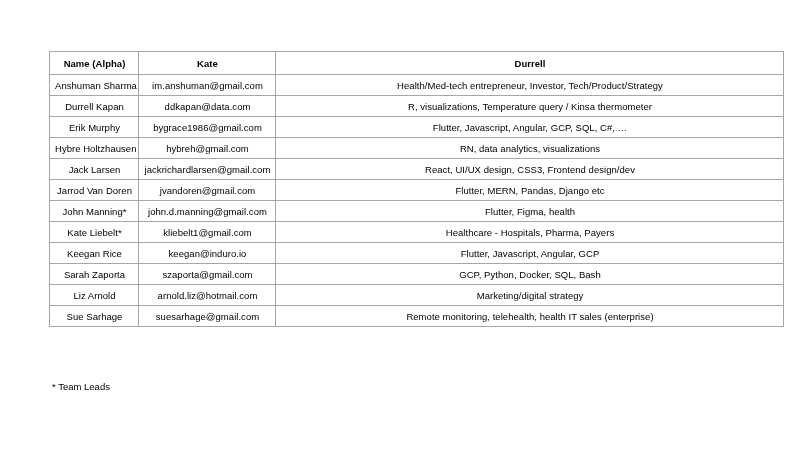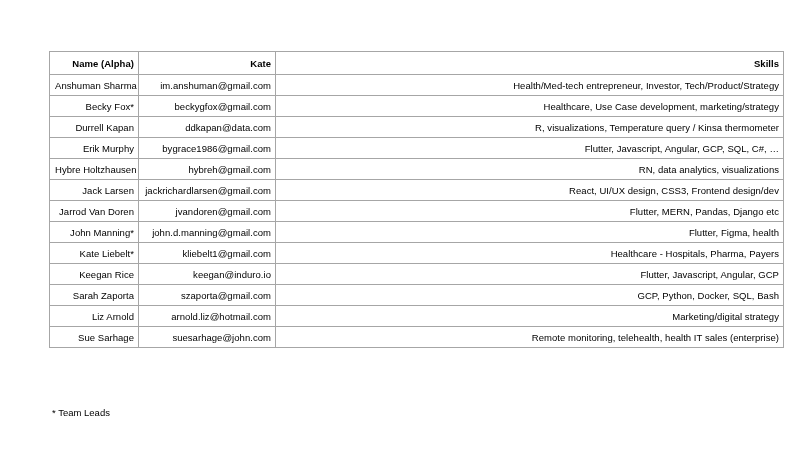--- a/index.html
+++ b/index.html
@@ -40,42 +40,42 @@
   table.roster col.c-email { width: 137px; }
   table.roster col.c-skill { width: 508px; }
 
   table.roster th,
   table.roster td {
     border: 1px solid #a6a6a6;
     padding: 2px 4px 2px 5px;
     font-size: 9.5px;
     line-height: 13px;
     height: 16px;
-    text-align: right;
+    text-align: center;
     vertical-align: middle;
     white-space: nowrap;
     overflow: visible;
     font-weight: normal;
     letter-spacing: 0.04px;
   }
 
   table.roster thead th {
     font-weight: bold;
     height: 18px;
   }
 
   
   table.roster {
     border: 1px solid #7f7f7f;
   }
 
   .footnote {
     position: absolute;
     left: 52px;
-    top: 406px;
+    top: 380px;
     font-size: 9.5px;
     line-height: 13px;
     color: #000000;
     white-space: nowrap;
   }
 </style>
 </head>
 <body>
 
 <div class="slide">
@@ -84,33 +84,28 @@
     <table class="roster">
       <colgroup>
         <col class="c-name">
         <col class="c-email">
         <col class="c-skill">
       </colgroup>
       <thead>
         <tr>
           <th>Name (Alpha)</th>
           <th>Kate</th>
-          <th>Skills</th>
+          <th>Durrell</th>
         </tr>
       </thead>
       <tbody id="roster-body">
           <tr>
             <td>Anshuman Sharma</td>
             <td>im.anshuman@gmail.com</td>
             <td>Health/Med-tech entrepreneur,  Investor, Tech/Product/Strategy</td>
-          </tr>
-          <tr>
-            <td>Becky Fox*</td>
-            <td>beckygfox@gmail.com</td>
-            <td>Healthcare, Use Case development, marketing/strategy</td>
           </tr>
           <tr>
             <td>Durrell Kapan</td>
             <td>ddkapan@data.com</td>
             <td>R, visualizations, Temperature query / Kinsa thermometer</td>
           </tr>
           <tr>
             <td>Erik Murphy</td>
             <td>bygrace1986@gmail.com</td>
             <td>Flutter, Javascript, Angular, GCP, SQL, C#, …</td>
@@ -150,21 +145,21 @@
             <td>szaporta@gmail.com</td>
             <td>GCP, Python, Docker, SQL, Bash</td>
           </tr>
           <tr>
             <td>Liz Arnold</td>
             <td>arnold.liz@hotmail.com</td>
             <td>Marketing/digital strategy</td>
           </tr>
           <tr>
             <td>Sue Sarhage</td>
-            <td>suesarhage@john.com</td>
+            <td>suesarhage@gmail.com</td>
             <td>Remote monitoring, telehealth, health IT sales (enterprise)</td>
           </tr>
         </tbody>
     </table>
   </div>
 
   <div class="footnote">* Team Leads</div>
 
 </div>
 

